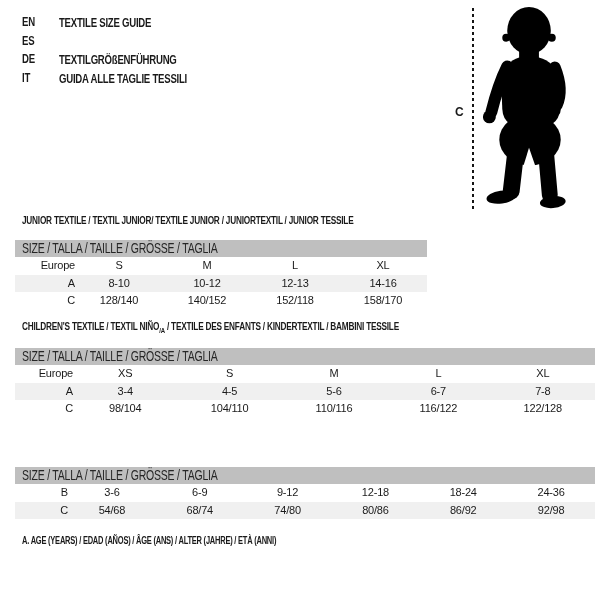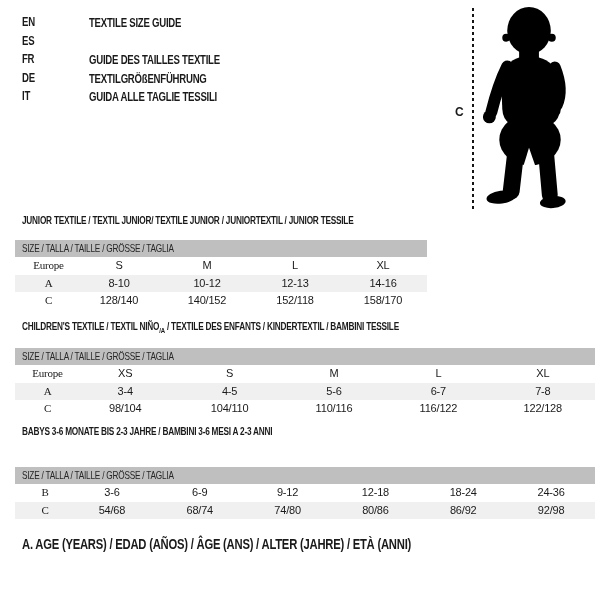--- a/index.html
+++ b/index.html
@@ -9,72 +9,68 @@
     color:#1a1a1a;position:relative;overflow:hidden;
     -webkit-font-smoothing:antialiased;
   }
   .abs{position:absolute;}
   .cond{display:inline-block;transform-origin:0 50%;white-space:nowrap;letter-spacing:-0.3px;}
   .cx80{transform:scaleX(0.80);}
   .cx75{transform:scaleX(0.75);}
 
   
   .lang-header{left:22px;top:13px;}
-  .lang-row{display:flex;height:18.5px;align-items:center;gap:30px;}
+  .lang-row{display:flex;height:18.5px;align-items:center;}
   .lang-code{display:inline-block;width:37px;font-size:12px;font-weight:700;}
   .lang-code .cond,.lang-title .cond{font-size:12px;font-weight:700;}
 
   
   .measure-line{
     left:472px;top:8px;width:2px;height:202px;
     background:repeating-linear-gradient(to bottom,#141414 0px,#141414 3px,transparent 3px,transparent 6px);
   }
   .c-label{left:455px;top:105px;font-size:12px;font-weight:700;}
   .baby-svg{left:483px;top:5px;}
 
   
   .sec-heading{font-size:11px;font-weight:700;left:22px;line-height:17px;}
   .sec-heading .cond{font-weight:700;}
   .sec-heading sub{font-size:8px;letter-spacing:-0.2px;}
 
   .tbl{left:15px;}
   .tbl-bar{
     background:#bfbfbf;height:17px;line-height:17px;
-    padding-left:7px;font-size:11px;color:#262626;
+    padding-left:7px;font-size:14px;color:#262626;
   }
   table{border-collapse:collapse;table-layout:fixed;width:100%;}
   td{
     height:17.5px;padding:0;font-size:11px;line-height:17.5px;
     text-align:center;letter-spacing:-0.2px;color:#1a1a1a;
     overflow:hidden;white-space:nowrap;
   }
-  td.rowlabel{text-align:center;padding-left:7px;font-family:Liberation Serif, serif;}
+  td.rowlabel{text-align:right;padding-left:7px;}
   tr:nth-child(even){background:#f0f0f0;}
 
   
   .legend{left:22px;top:535px;}
-  .legend-line{height:17.4px;font-size:15px;font-weight:700;}
+  .legend-line{height:17.4px;font-size:10px;font-weight:700;}
   .legend-line .cond{font-weight:700;}
 </style>
 </head>
 <body>
 
 <div>
 
   <div class="abs lang-header">
     <div class="lang-row">
       <span class="lang-code"><span class="cond cx80">EN</span></span>
       <span class="lang-title"><span class="cond cx80">TEXTILE SIZE GUIDE</span></span>
     </div>
     <div class="lang-row">
       <span class="lang-code"><span class="cond cx80">ES</span></span>
-    </div>
-    <div class="lang-row">
-      <span class="lang-code"><span class="cond cx80">FR</span></span>
-      <span class="lang-title"><span class="cond cx80">GUIDE DES TAILLES TEXTILE</span></span>
     </div>
     <div class="lang-row">
       <span class="lang-code"><span class="cond cx80">DE</span></span>
       <span class="lang-title"><span class="cond cx80">TEXTILGRÖßENFÜHRUNG</span></span>
     </div>
     <div class="lang-row">
       <span class="lang-code"><span class="cond cx80">IT</span></span>
       <span class="lang-title"><span class="cond cx80">GUIDA ALLE TAGLIE TESSILI</span></span>
     </div>
   </div>
@@ -179,21 +175,20 @@
         <td>104/110</td>
         <td>110/116</td>
         <td>116/122</td>
         <td>122/128</td>
       </tr>
     </tbody>
       </table>
   </div>
 
   <div class="abs sec-heading" style="top:423px;">
-    <div><span class="cond cx75">BABYS 3-6 MONATE BIS 2-3 JAHRE / BAMBINI 3-6 MESI A 2-3 ANNI</span></div>
   </div>
   <div class="abs tbl" style="top:467px;width:580px;">
     <div class="tbl-bar">
       <span class="cond cx75">SIZE / TALLA / TAILLE / GRÖSSE / TAGLIA</span>
     </div>
     <table>
       <colgroup>
           <col style="width:53px">
           <col>
           <col>

